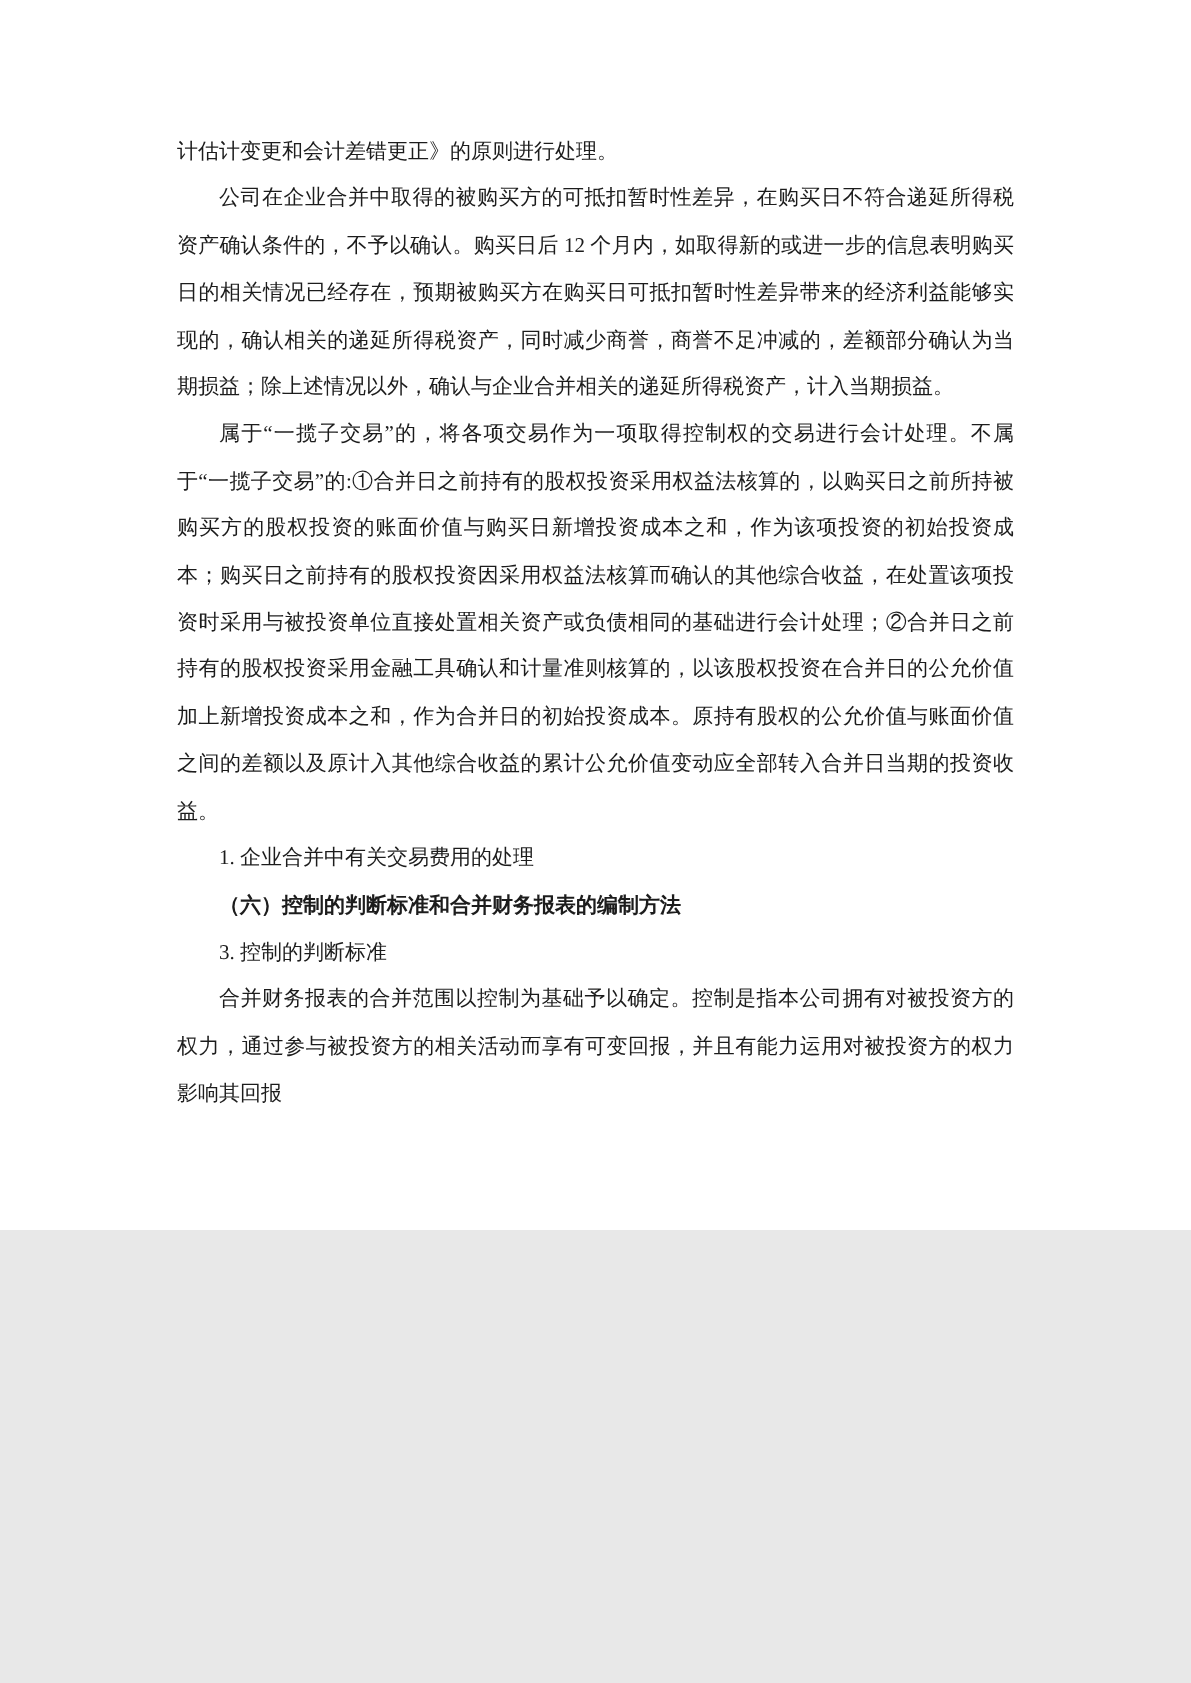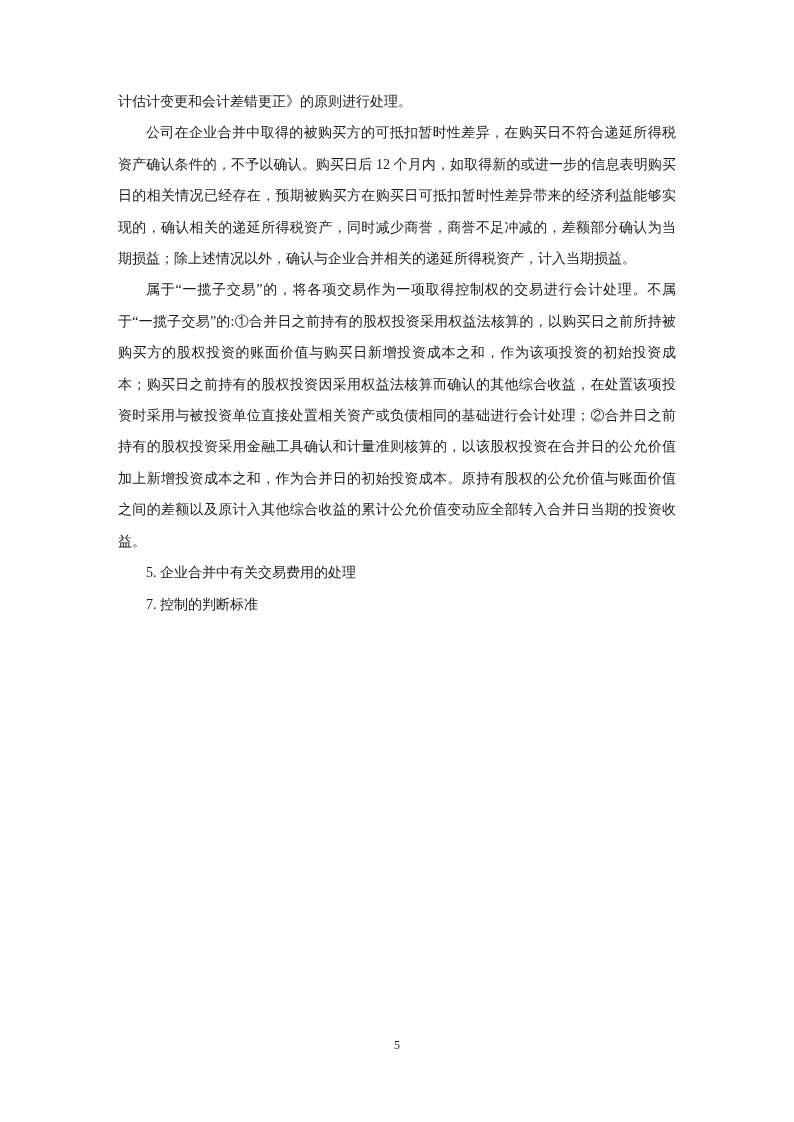--- a/index.html
+++ b/index.html
@@ -3,21 +3,21 @@
 <meta charset="utf-8">
 <style>
   html, body {
     margin: 0;
     padding: 0;
     background: #e8e8e8;
   }
   .page {
     position: relative;
     width: 794px;
-    height: 1122px;
+    height: 820px;
     margin: 0 auto;
     background: #ffffff;
     font-family: "Liberation Serif", "DejaVu Serif", serif;
     color: #1c1c1c;
     overflow: hidden;
     box-sizing: border-box;
     padding-left: 30px;
   }
   .content {
     position: absolute;
@@ -53,17 +53,19 @@
   }
 </style>
 </head>
 <body>
 
 <div class="page">
   <div class="content">
       <p class="">计估计变更和会计差错更正》的原则进行处理。</p>
       <p class="indent">公司在企业合并中取得的被购买方的可抵扣暂时性差异，在购买日不符合递延所得税资产确认条件的，不予以确认。购买日后 12 个月内，如取得新的或进一步的信息表明购买日的相关情况已经存在，预期被购买方在购买日可抵扣暂时性差异带来的经济利益能够实现的，确认相关的递延所得税资产，同时减少商誉，商誉不足冲减的，差额部分确认为当期损益；除上述情况以外，确认与企业合并相关的递延所得税资产，计入当期损益。</p>
       <p class="indent">属于“一揽子交易”的，将各项交易作为一项取得控制权的交易进行会计处理。不属于“一揽子交易”的:①合并日之前持有的股权投资采用权益法核算的，以购买日之前所持被购买方的股权投资的账面价值与购买日新增投资成本之和，作为该项投资的初始投资成本；购买日之前持有的股权投资因采用权益法核算而确认的其他综合收益，在处置该项投资时采用与被投资单位直接处置相关资产或负债相同的基础进行会计处理；②合并日之前持有的股权投资采用金融工具确认和计量准则核算的，以该股权投资在合并日的公允价值加上新增投资成本之和，作为合并日的初始投资成本。原持有股权的公允价值与账面价值之间的差额以及原计入其他综合收益的累计公允价值变动应全部转入合并日当期的投资收益。</p>
-      <p class="indent">5. 企业合并中有关交易费用的处理</p>
-      <p class="indent">7. 控制的判断标准</p>
+      <p class="indent">1. 企业合并中有关交易费用的处理</p>
+      <p class="indent bold">（六）控制的判断标准和合并财务报表的编制方法</p>
+      <p class="indent">3. 控制的判断标准</p>
+      <p class="indent">合并财务报表的合并范围以控制为基础予以确定。控制是指本公司拥有对被投资方的权力，通过参与被投资方的相关活动而享有可变回报，并且有能力运用对被投资方的权力影响其回报</p>
     </div>
   <div class="footer">5</div>
 </div>
 
 </body></html>

